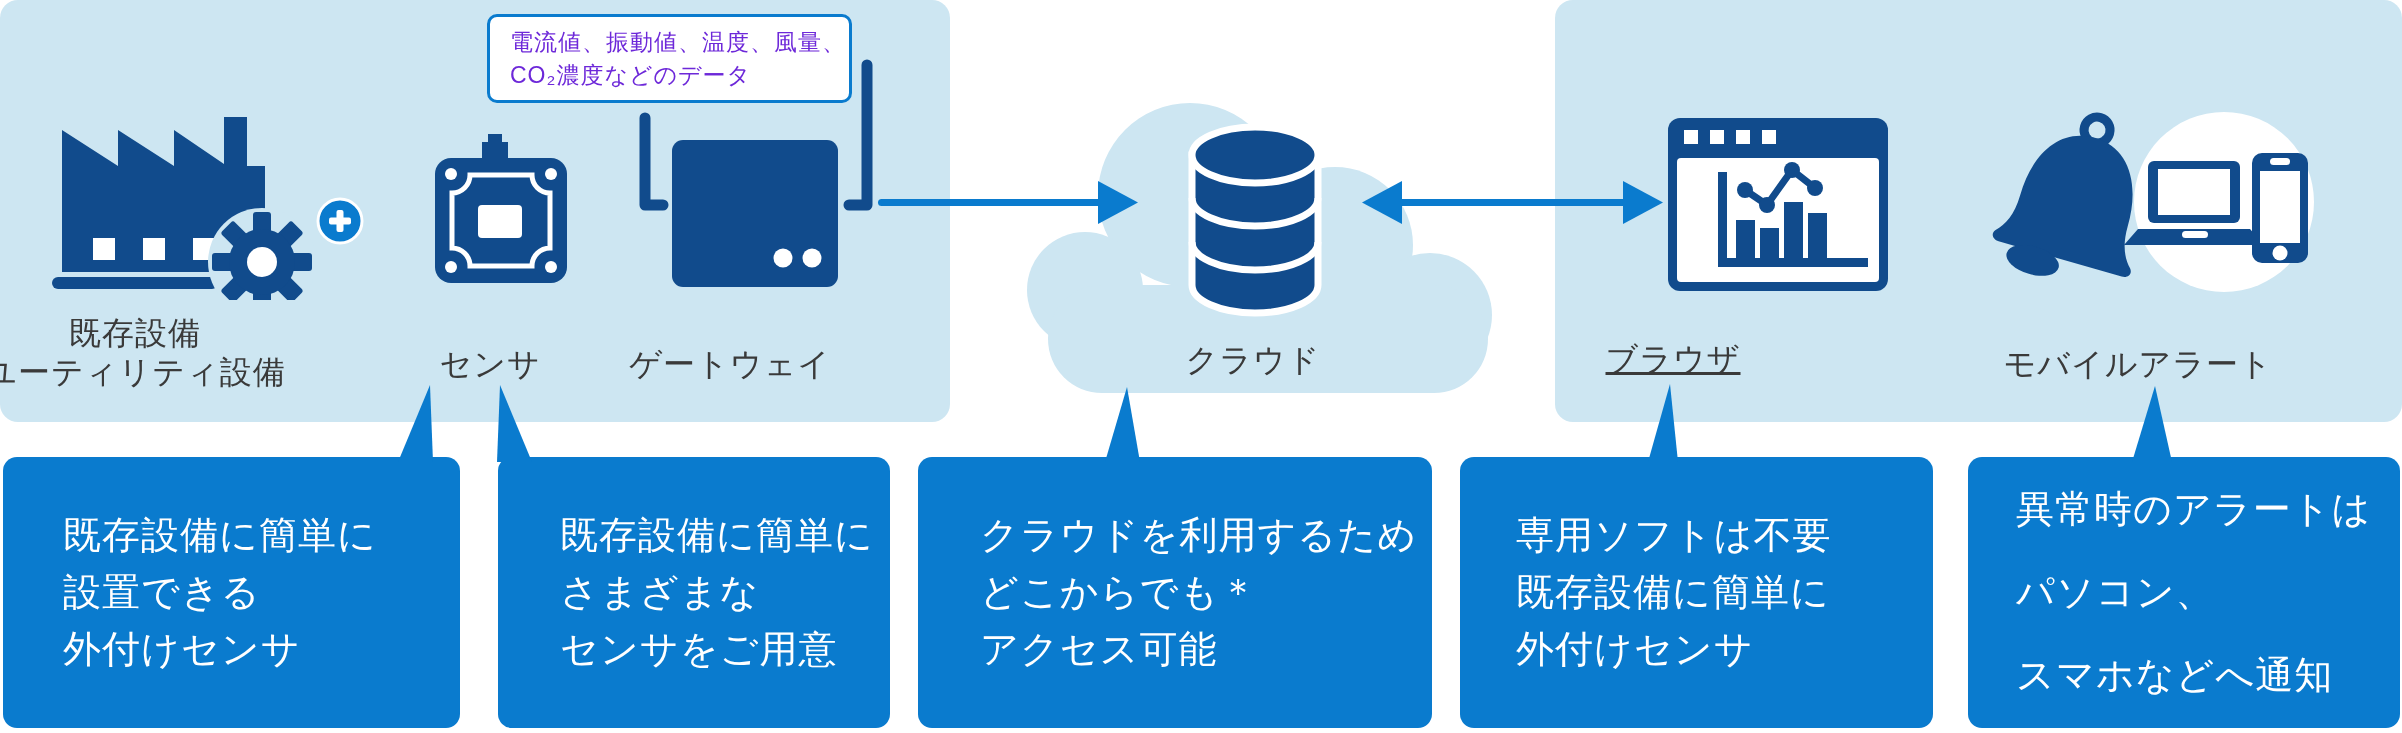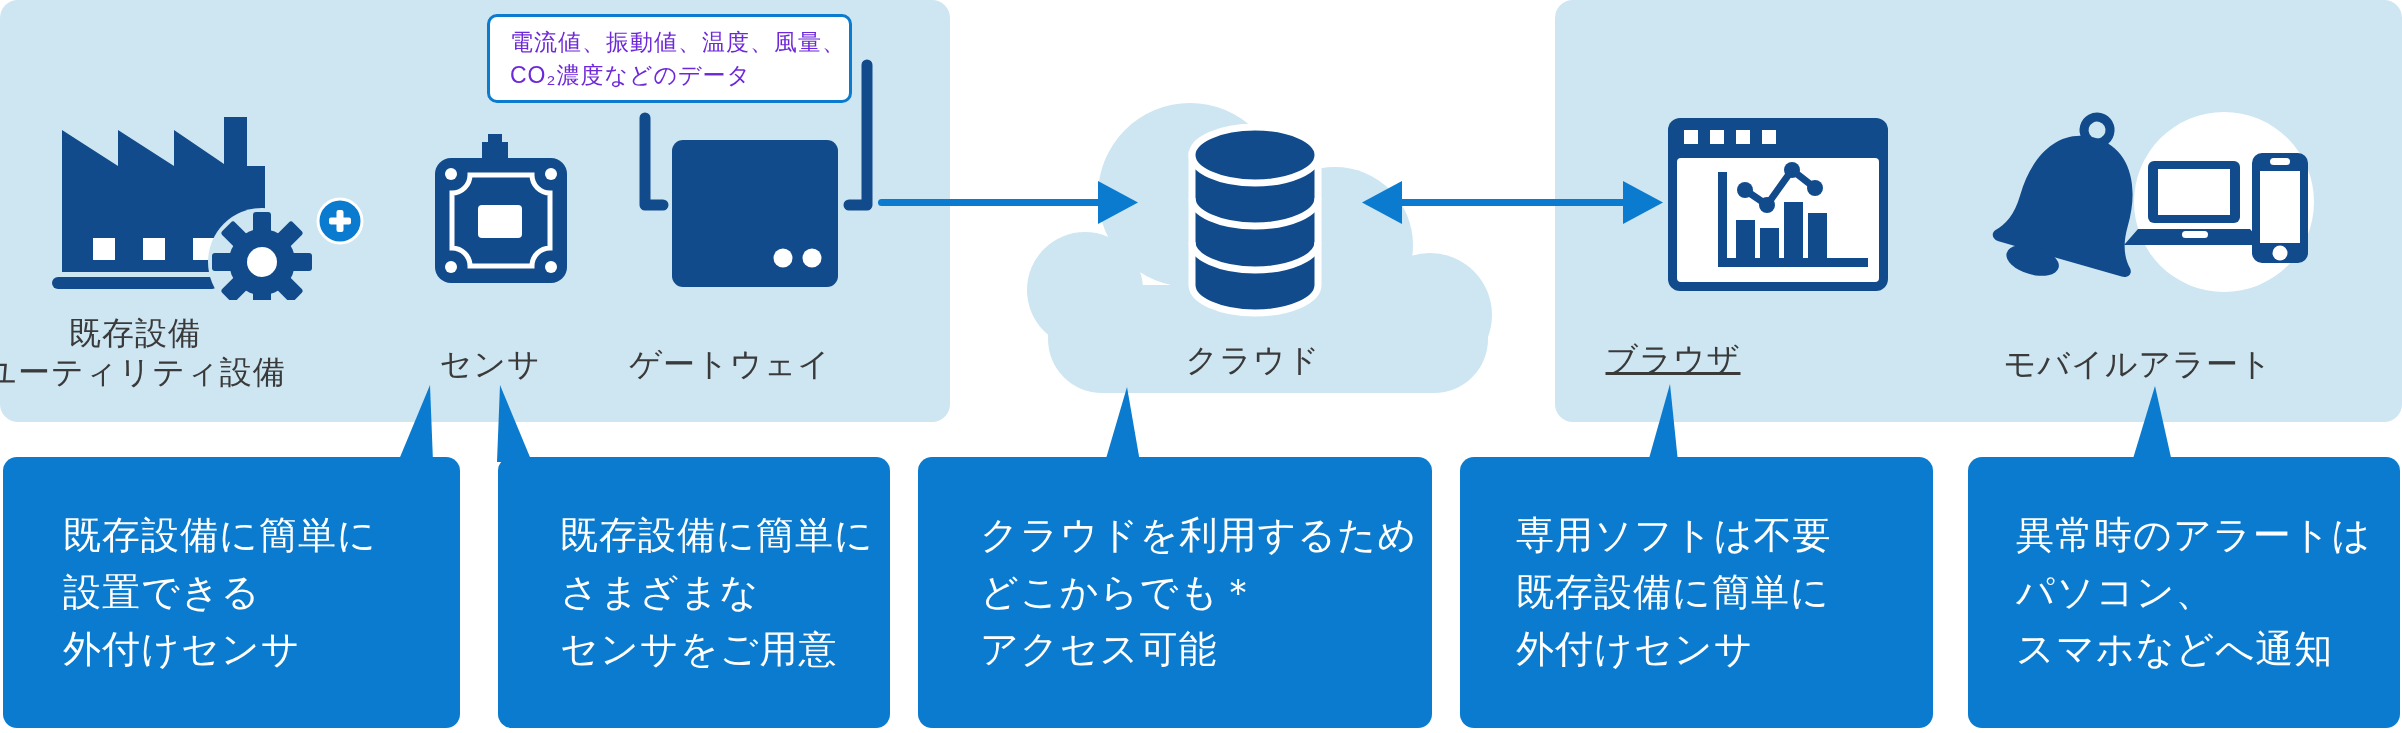--- a/index.html
+++ b/index.html
@@ -18,21 +18,21 @@
            padding-left:20px;box-sizing:border-box;color:#6d28d9;font-size:23px;line-height:33px;
            letter-spacing:1px;white-space:nowrap;}
   .bubble{position:absolute;top:457px;height:271px;z-index:4;background:#0a7bce;border-radius:14px;
           display:flex;flex-direction:column;justify-content:center;
           padding-left:62px;box-sizing:border-box;color:#ffffff;font-size:38px;line-height:57px;
           letter-spacing:1px;white-space:nowrap;}
   #bubble-1{left:3px;width:457px;padding-left:60px;}
   #bubble-2{left:498px;width:392px;}
   #bubble-3{left:918px;width:514px;}
   #bubble-4{left:1460px;width:473px;padding-left:56px;}
-  #bubble-5{left:1968px;width:432px;padding-left:48px;}
+  #bubble-5{left:1968px;width:432px;padding-left:48px;gap:26px;}
 </style>
 </head>
 <body>
 
 <div class="stage">
 
   <div class="panel" id="panel-left"></div>
   <div class="panel" id="panel-right"></div>
 
   <svg class="icon" id="cloud" style="left:1020px;top:95px;" width="480" height="310" viewBox="0 0 480 310">

